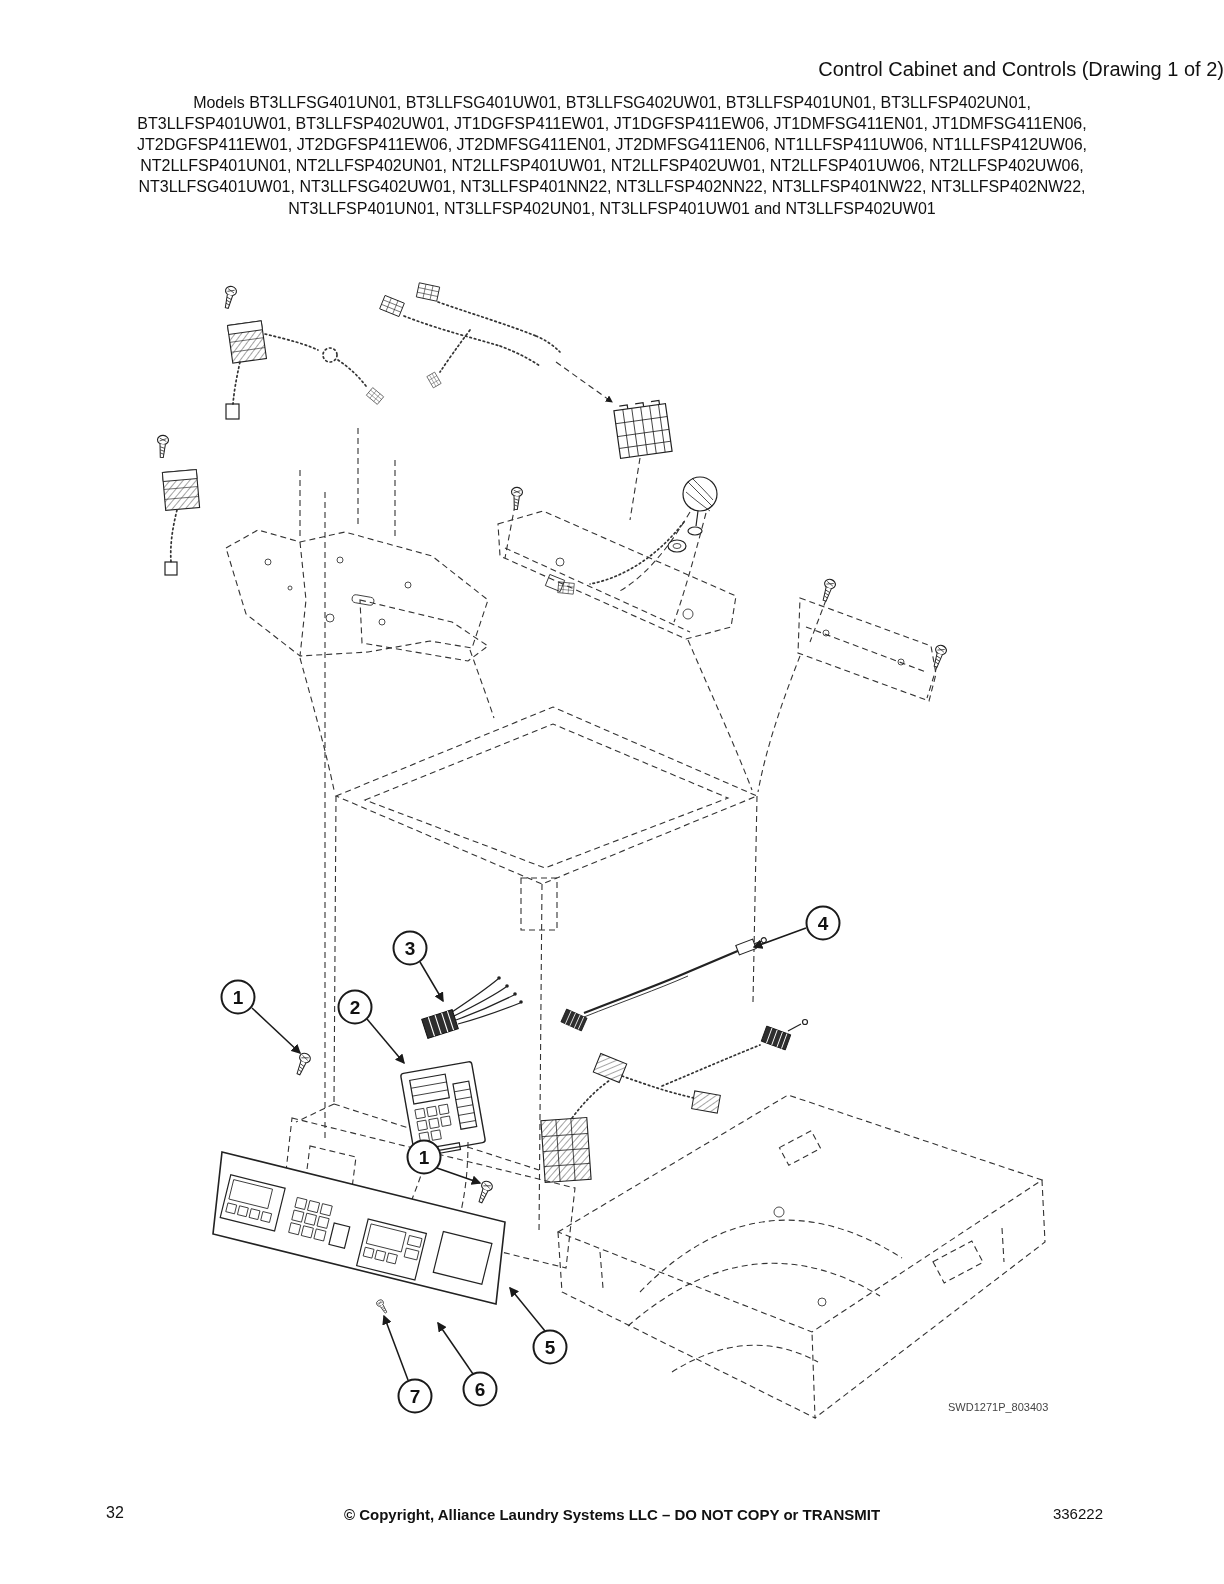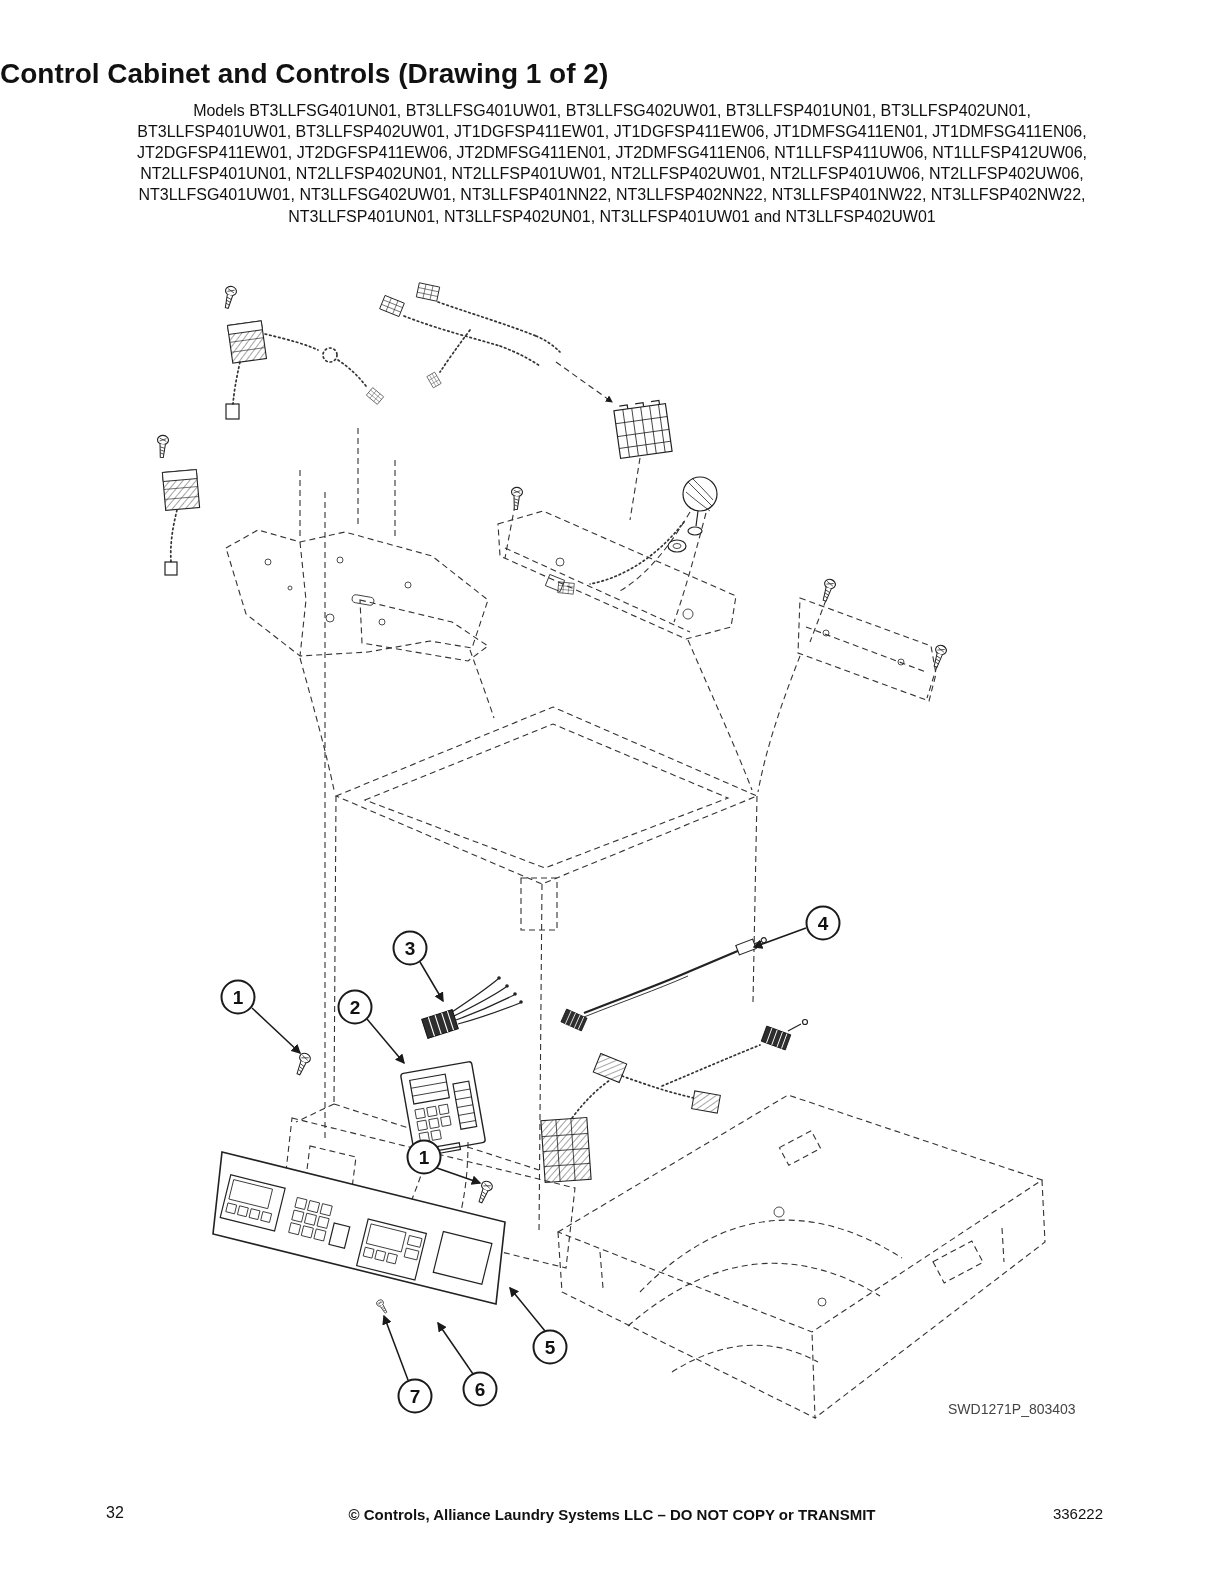--- a/index.html
+++ b/index.html
@@ -3,43 +3,43 @@
 <meta charset="utf-8">
 <style>
   * { margin:0; padding:0; box-sizing:border-box; }
   html,body { background:#ffffff; }
   .page {
     position:relative; width:1224px; height:1584px; background:#fff;
     font-family:"Liberation Sans", sans-serif; color:#111; overflow:hidden;
   }
   .title {
     position:absolute; top:58px; left:0; width:100%;
-    text-align:left; font-size:28px; font-weight:bold; color:#111;
+    text-align:right; font-size:20px; font-weight:normal; color:#111;
   }
   .models {
-    position:absolute; top:100px; left:50%; transform:translateX(-50%);
+    position:absolute; top:92px; left:50%; transform:translateX(-50%);
     width:960px; text-align:center; font-size:16px; line-height:1.32; color:#111;
   }
   .diagram { position:absolute; left:0; top:0; width:1224px; height:1584px; }
   svg.art { position:absolute; left:0; top:0; }
 
   .solid { fill:none; stroke:#222; stroke-width:1.2; }
   .dash  { fill:none; stroke:#333; stroke-width:1.1; stroke-dasharray:6 4; }
   .dot   { fill:none; stroke:#333; stroke-width:1.7; stroke-dasharray:1.6 3; stroke-linecap:round; }
   .thin  { fill:none; stroke:#222; stroke-width:0.8; }
   .ld    { fill:none; stroke:#1a1a1a; stroke-width:1.5; marker-end:url(#arr); }
 
   .callout {
     position:absolute; width:35px; height:35px; border:2.5px solid #1a1a1a;
     border-radius:50%; background:#fff; display:flex; align-items:center;
     justify-content:center; font-size:19px; font-weight:bold;
     transform:translate(-50%,-50%); color:#111;
   }
   .drawing-id {
-    position:absolute; left:948px; top:1401px; font-size:14px; color:#444;
+    position:absolute; left:948px; top:1401px; font-size:11px; color:#444;
   }
   .page-num  { position:absolute; left:106px; top:1504px; font-size:16px; }
   .copyright { position:absolute; left:0; top:1506px; width:100%; text-align:center; font-size:15px; font-weight:bold; }
   .doc-num   { position:absolute; right:121px; top:1505px; font-size:15px; }
 </style>
 </head>
 <body>
 
 <div class="page">
 
@@ -328,16 +328,16 @@
         <span>6</span>
       </div>
     <div class="callout" style="left:415px; top:1396px">
         <span>7</span>
       </div>
 
     <div class="drawing-id">SWD1271P_803403</div>
   </div>
 
   <span class="page-num">32</span>
-  <span class="copyright">© Controls, Alliance Laundry Systems LLC – DO NOT COPY or TRANSMIT</span>
+  <span class="copyright">© Copyright, Alliance Laundry Systems LLC – DO NOT COPY or TRANSMIT</span>
   <span class="doc-num">336222</span>
 
 </div>
 
 </body></html>

